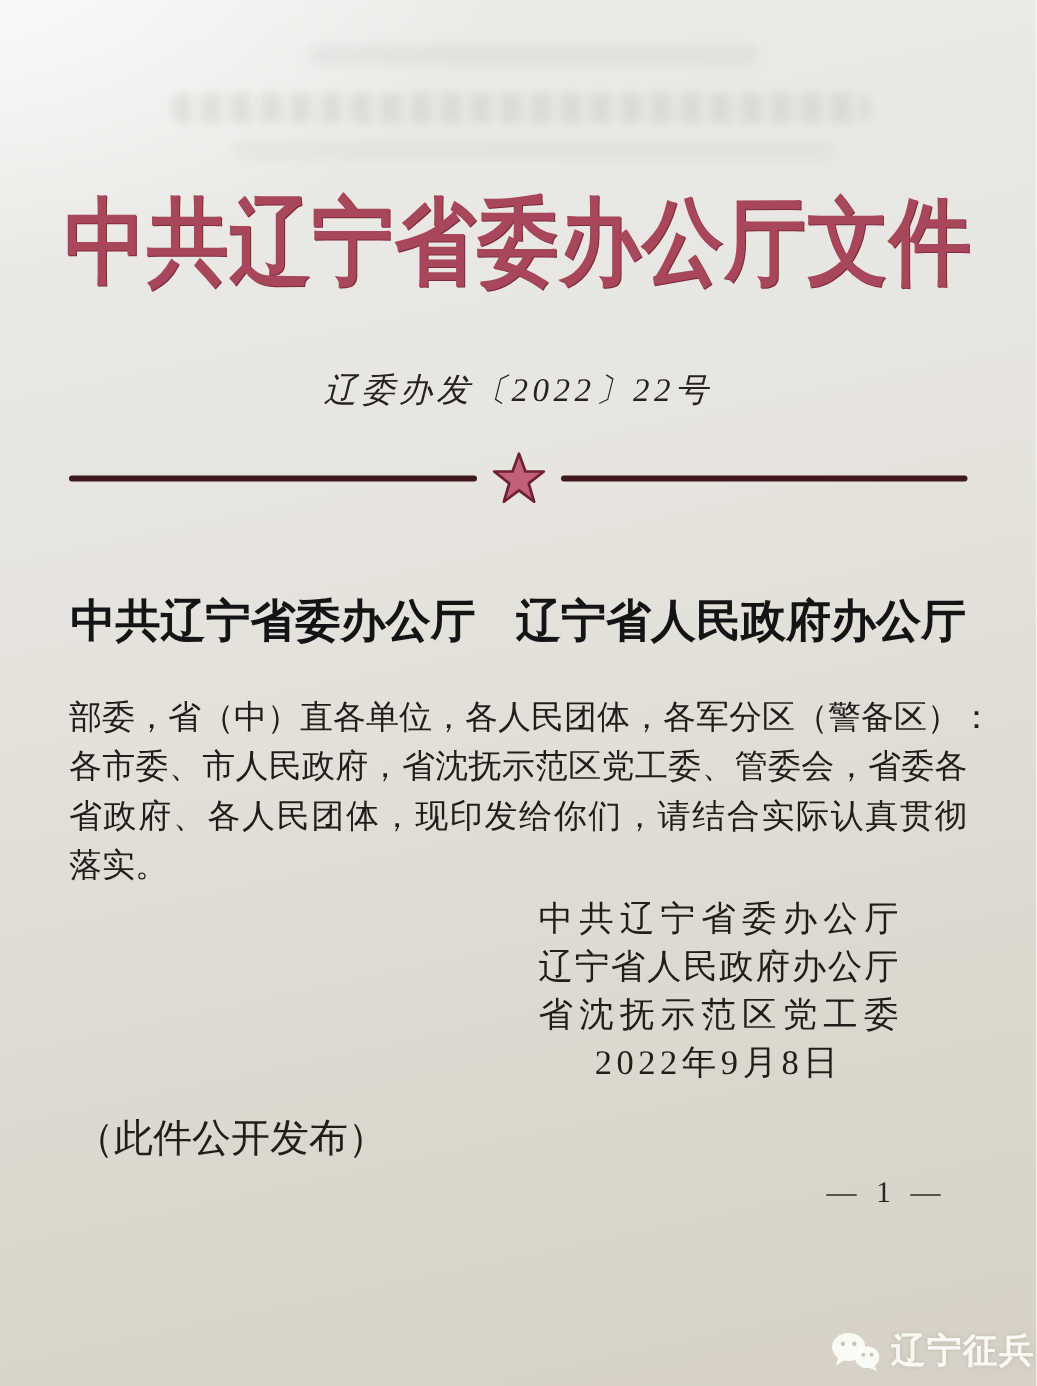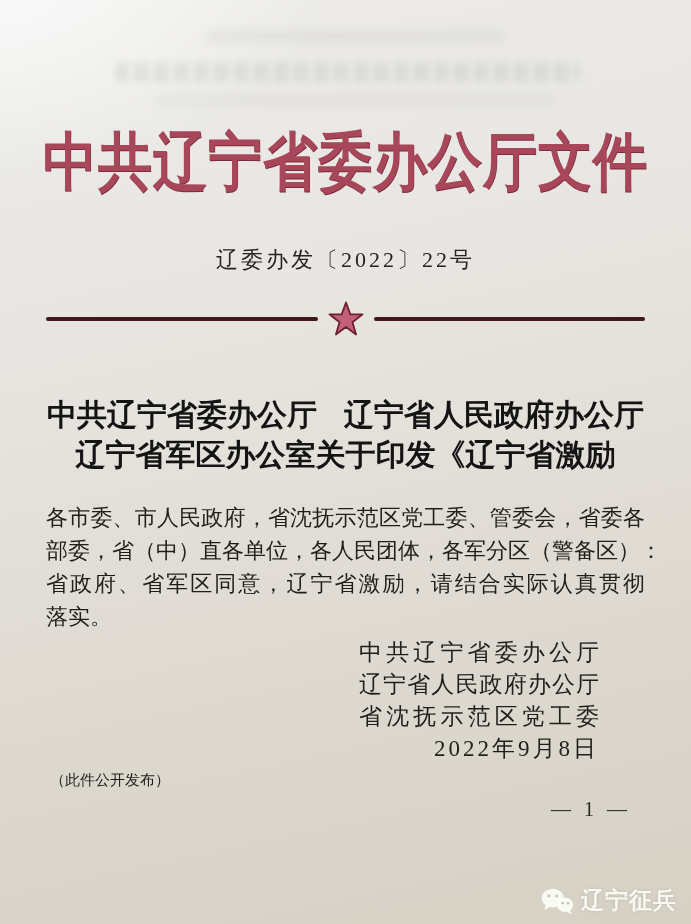--- a/index.html
+++ b/index.html
@@ -39,20 +39,21 @@
     transform-origin: center top;
     white-space: nowrap;
   }
 
   .doc-number {
     margin-top: 52px;
     text-align: center;
     font-size: 22px;
     letter-spacing: 3px;
     color: #26231f;
+    font-style: italic;
   }
 
   .rule-row {
     margin: 26px 46px 0 46px;
     display: flex;
     align-items: center;
   }
   .rule-line { flex: 1; height: 4px; background: #3f171d; border-radius: 2px; }
   .star-wrap { width: 38px; height: 36px; margin: 0 9px; flex: 0 0 auto; }
 
@@ -77,39 +78,39 @@
   .body-line.plain { text-align: center; text-align-last: left; }
 
   .sig-block {
     width: 240px;
     margin: 4px 92px 0 auto;
     font-size: 23px;
     line-height: 32px;
     color: #201e1b;
   }
   .sig-line { text-align: justify; text-align-last: justify; }
-  .sig-date { text-align: right; letter-spacing: 3px; font-family: Liberation Serif, serif; }
+  .sig-date { text-align: center; letter-spacing: 3px; font-family: Liberation Serif, serif; }
 
   .public-note {
-    margin: 6px 0 0 50px;
-    font-size: 15px;
+    margin: 16px 0 0 50px;
+    font-size: 26px;
     color: #201e1b;
   }
 
   .page-number {
     margin: 8px 60px 0 0;
     text-align: right;
     font-size: 20px;
     letter-spacing: 4px;
     color: #2a2723;
   }
 
   .watermark {
     position: absolute;
-    right: 14px;
+    right: 1px;
     bottom: 8px;
     display: flex;
     align-items: center;
     gap: 7px;
     color: rgba(253,253,249,0.92);
     font-size: 23px;
     font-weight: 700;
     letter-spacing: 1px;
     text-shadow: 0 0 3px rgba(120,115,100,0.25);
   }
@@ -135,27 +136,26 @@
       <polygon points="50,4 62,37 96,37 68,59 78,93 50,72 22,93 32,59 4,37 38,37" fill="none" stroke-width="5" stroke-linejoin="round" stroke="#6e2130"></polygon>
     </svg>
     <div class="rule-line"></div>
   </div>
 
   <div class="title">
     <div class="title-line1">
       <span>中共辽宁省委办公厅</span>
       <span>辽宁省人民政府办公厅</span>
     </div>
-    <div>辽宁省军区办公室关于印发《辽宁省激励</div>
   </div>
 
   <div class="body-block">
+    <div class="body-line">部委，省（中）直各单位，各人民团体，各军分区（警备区）：</div>
     <div class="body-line">各市委、市人民政府，省沈抚示范区党工委、管委会，省委各</div>
-    <div class="body-line">部委，省（中）直各单位，各人民团体，各军分区（警备区）：</div>
-    <div class="body-line">省政府、省军区同意，辽宁省激励，请结合实际认真贯彻</div>
+    <div class="body-line">省政府、各人民团体，现印发给你们，请结合实际认真贯彻</div>
     <div class="body-line plain">落实。</div>
   </div>
 
   <div class="sig-block">
     <div class="sig-line">中共辽宁省委办公厅</div>
     <div class="sig-line">辽宁省人民政府办公厅</div>
     <div class="sig-line">省沈抚示范区党工委</div>
     <div class="sig-date">2022年9月8日</div>
   </div>
 

